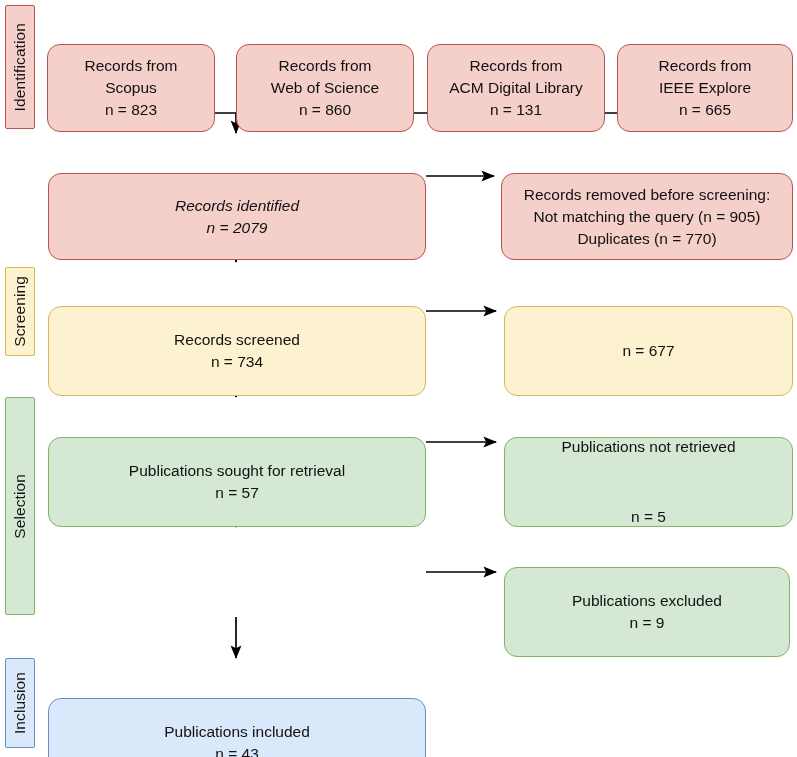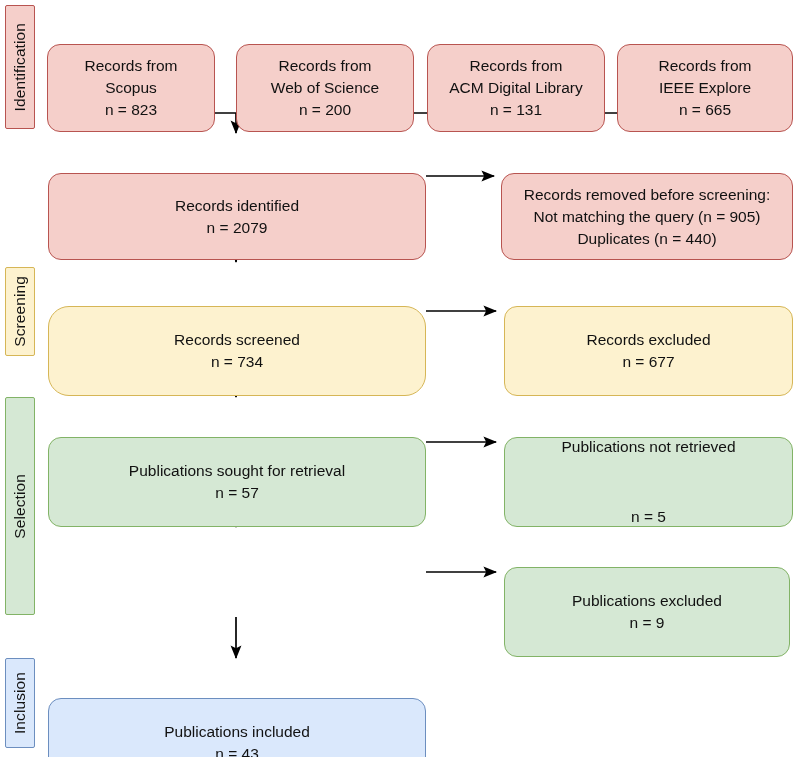--- a/index.html
+++ b/index.html
@@ -138,53 +138,52 @@
 
   <div class="flow-box fill-pink" style="left:47px; top:4px; width:168px; height:88px;">
     <span class="line">Records from</span>
     <span class="line">Scopus</span>
     <span class="line">n = 823</span>
   </div>
 
   <div class="flow-box fill-pink" style="left:236px; top:4px; width:178px; height:88px;">
     <span class="line">Records from</span>
     <span class="line">Web of Science</span>
-    <span class="line">n = 200</span>
+    <span class="line">n = 860</span>
   </div>
 
   <div class="flow-box fill-pink" style="left:427px; top:4px; width:178px; height:88px;">
     <span class="line">Records from</span>
     <span class="line">ACM Digital Library</span>
     <span class="line">n = 131</span>
   </div>
 
   <div class="flow-box fill-pink" style="left:617px; top:4px; width:176px; height:88px;">
     <span class="line">Records from</span>
     <span class="line">IEEE Explore</span>
     <span class="line">n = 665</span>
   </div>
 
-  <div class="flow-box fill-pink" style="left:48px; top:133px; width:378px; height:87px;">
+  <div class="flow-box fill-pink" style="left:48px; top:133px; width:378px; height:87px;font-style:italic;">
     <span class="line">Records identified</span>
     <span class="line">n = 2079</span>
   </div>
 
   <div class="flow-box fill-pink" style="left:501px; top:133px; width:292px; height:87px;">
     <span class="line">Records removed before screening:</span>
     <span class="line">Not matching the query (n = 905)</span>
-    <span class="line">Duplicates (n = 440)</span>
-  </div>
-
-  <div class="flow-box fill-yellow" style="left:48px; top:266px; width:378px; height:90px;border-radius:21px;">
+    <span class="line">Duplicates (n = 770)</span>
+  </div>
+
+  <div class="flow-box fill-yellow" style="left:48px; top:266px; width:378px; height:90px;">
     <span class="line">Records screened</span>
     <span class="line">n = 734</span>
   </div>
 
   <div class="flow-box fill-yellow" style="left:504px; top:266px; width:289px; height:90px;">
-    <span class="line">Records excluded</span>
     <span class="line">n = 677</span>
   </div>
 
   <div class="flow-box fill-green" style="left:48px; top:397px; width:378px; height:90px;">
     <span class="line">Publications sought for retrieval</span>
     <span class="line">n = 57</span>
   </div>
 
   <div class="flow-box fill-green" style="left:504px; top:397px; width:289px; height:90px;gap:48px;">
     <span class="line">Publications not retrieved</span>

